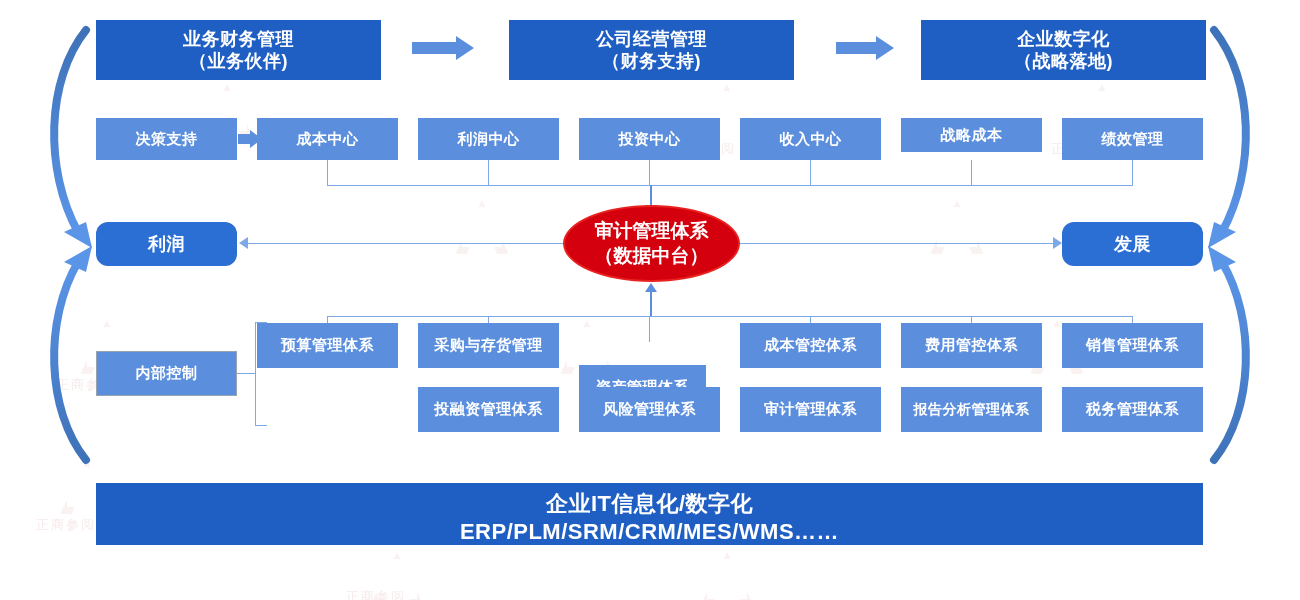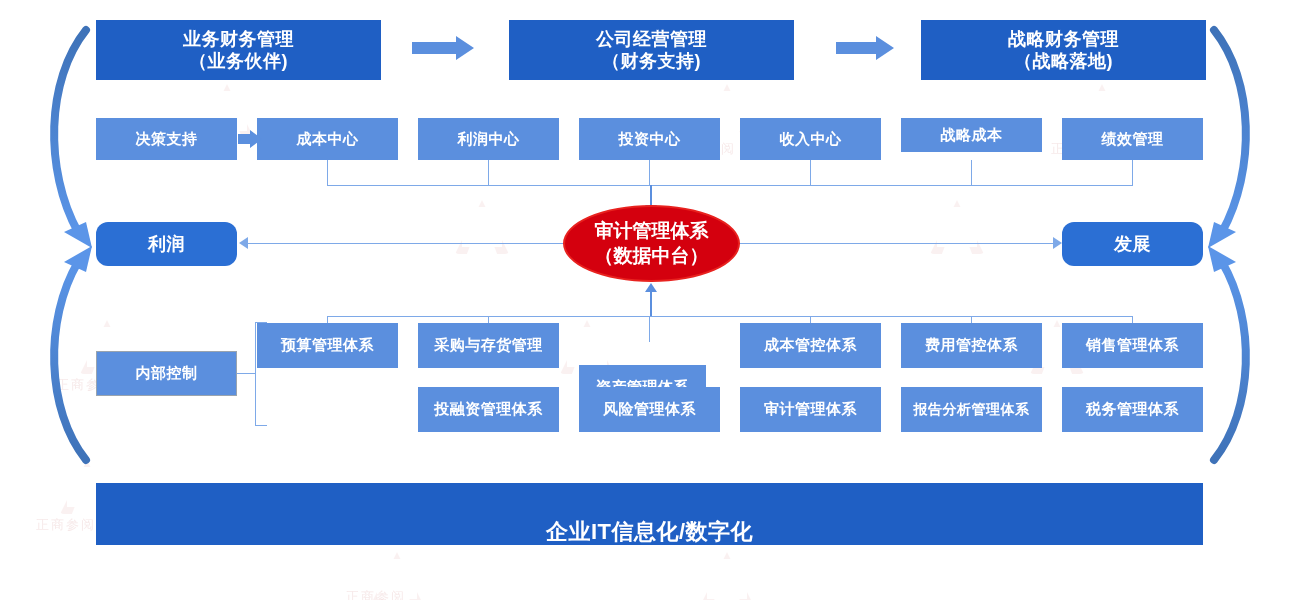--- a/index.html
+++ b/index.html
@@ -125,21 +125,21 @@
 
   <div class="node dark tier1" style="left:509px;top:20px;width:285px;height:60px;">
     <div>
       <div>公司经营管理</div>
       <div>（财务支持)</div>
     </div>
   </div>
 
   <div class="node dark tier1" style="left:921px;top:20px;width:285px;height:60px;">
     <div>
-      <div>战略财务管理</div>
+      <div>企业数字化</div>
       <div>（战略落地)</div>
     </div>
   </div>
 
   <svg class="overlay top">
     <polygon points="412,42 456,42 456,36 474,48 456,60 456,54 412,54" fill="#5B8FDE"></polygon>
     <polygon points="836,42 876,42 876,36 894,48 876,60 876,54 836,54" fill="#5B8FDE"></polygon>
   </svg>
 
   <div class="node light tier2" style="left:96px;top:118px;width:141px;height:42px;">
@@ -247,16 +247,17 @@
   <div class="node light sysBox" style="left:901px;top:387px;width:141px;height:45px;font-size:14px;">
     <span>报告分析管理体系</span>
   </div>
   <div class="node light sysBox" style="left:1062px;top:387px;width:141px;height:45px;">
     <span>税务管理体系</span>
   </div>
 
   <div class="node dark banner" style="left:96px;top:483px;width:1107px;height:62px;">
     <div>
       <div>企业IT信息化/数字化</div>
+      <div>ERP/PLM/SRM/CRM/MES/WMS……</div>
     </div>
   </div>
 
 </div>
 
 </body></html>

